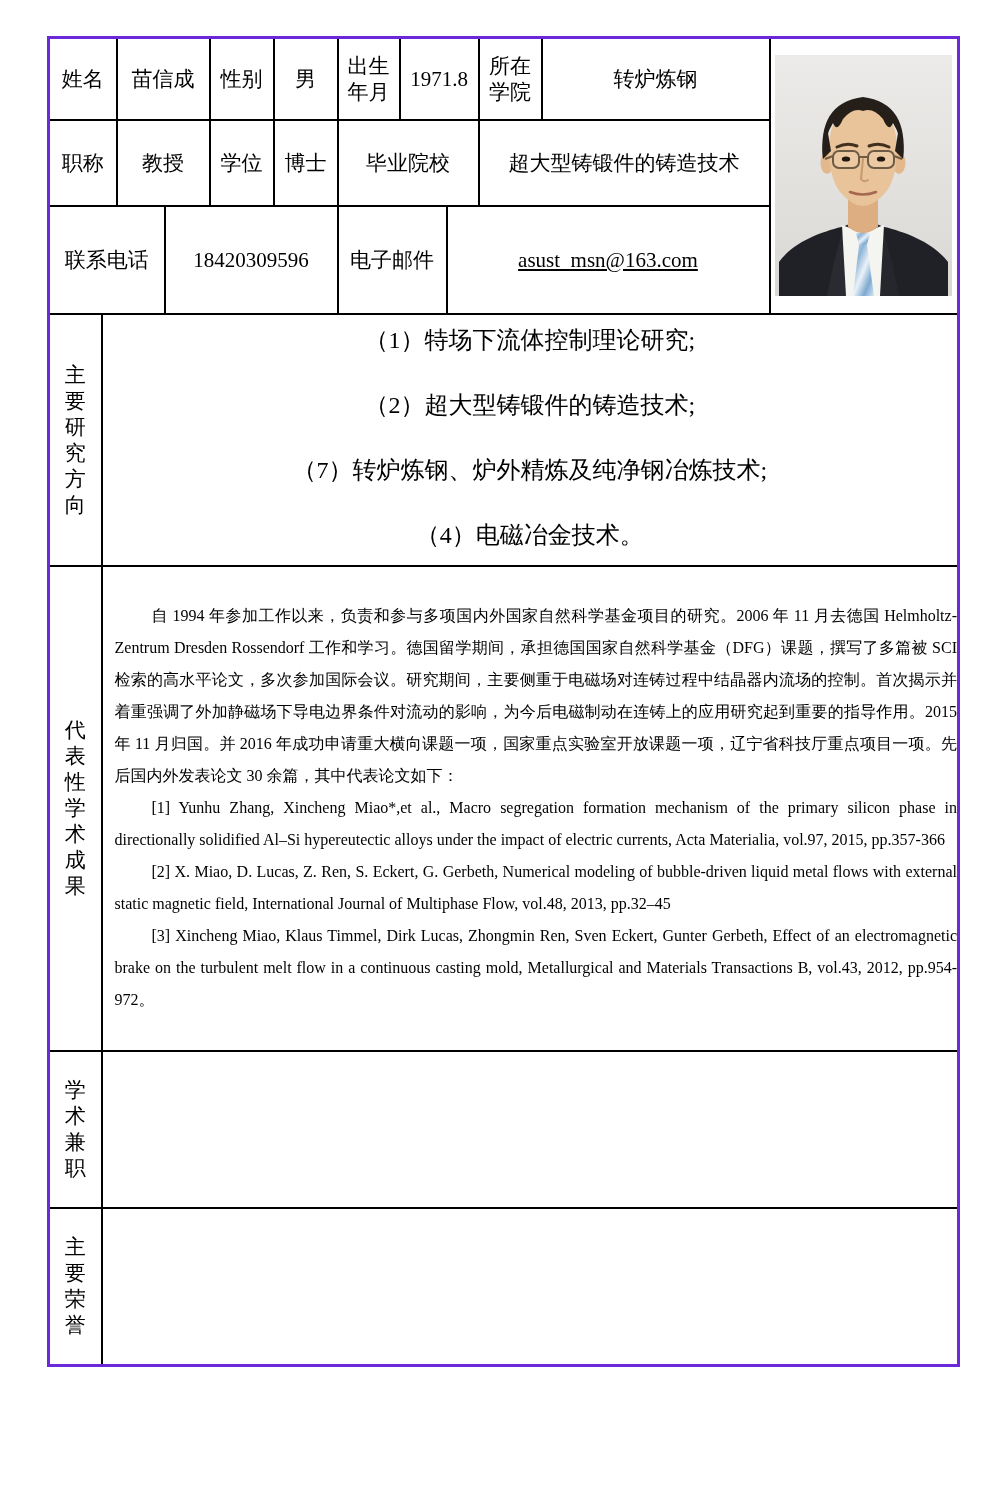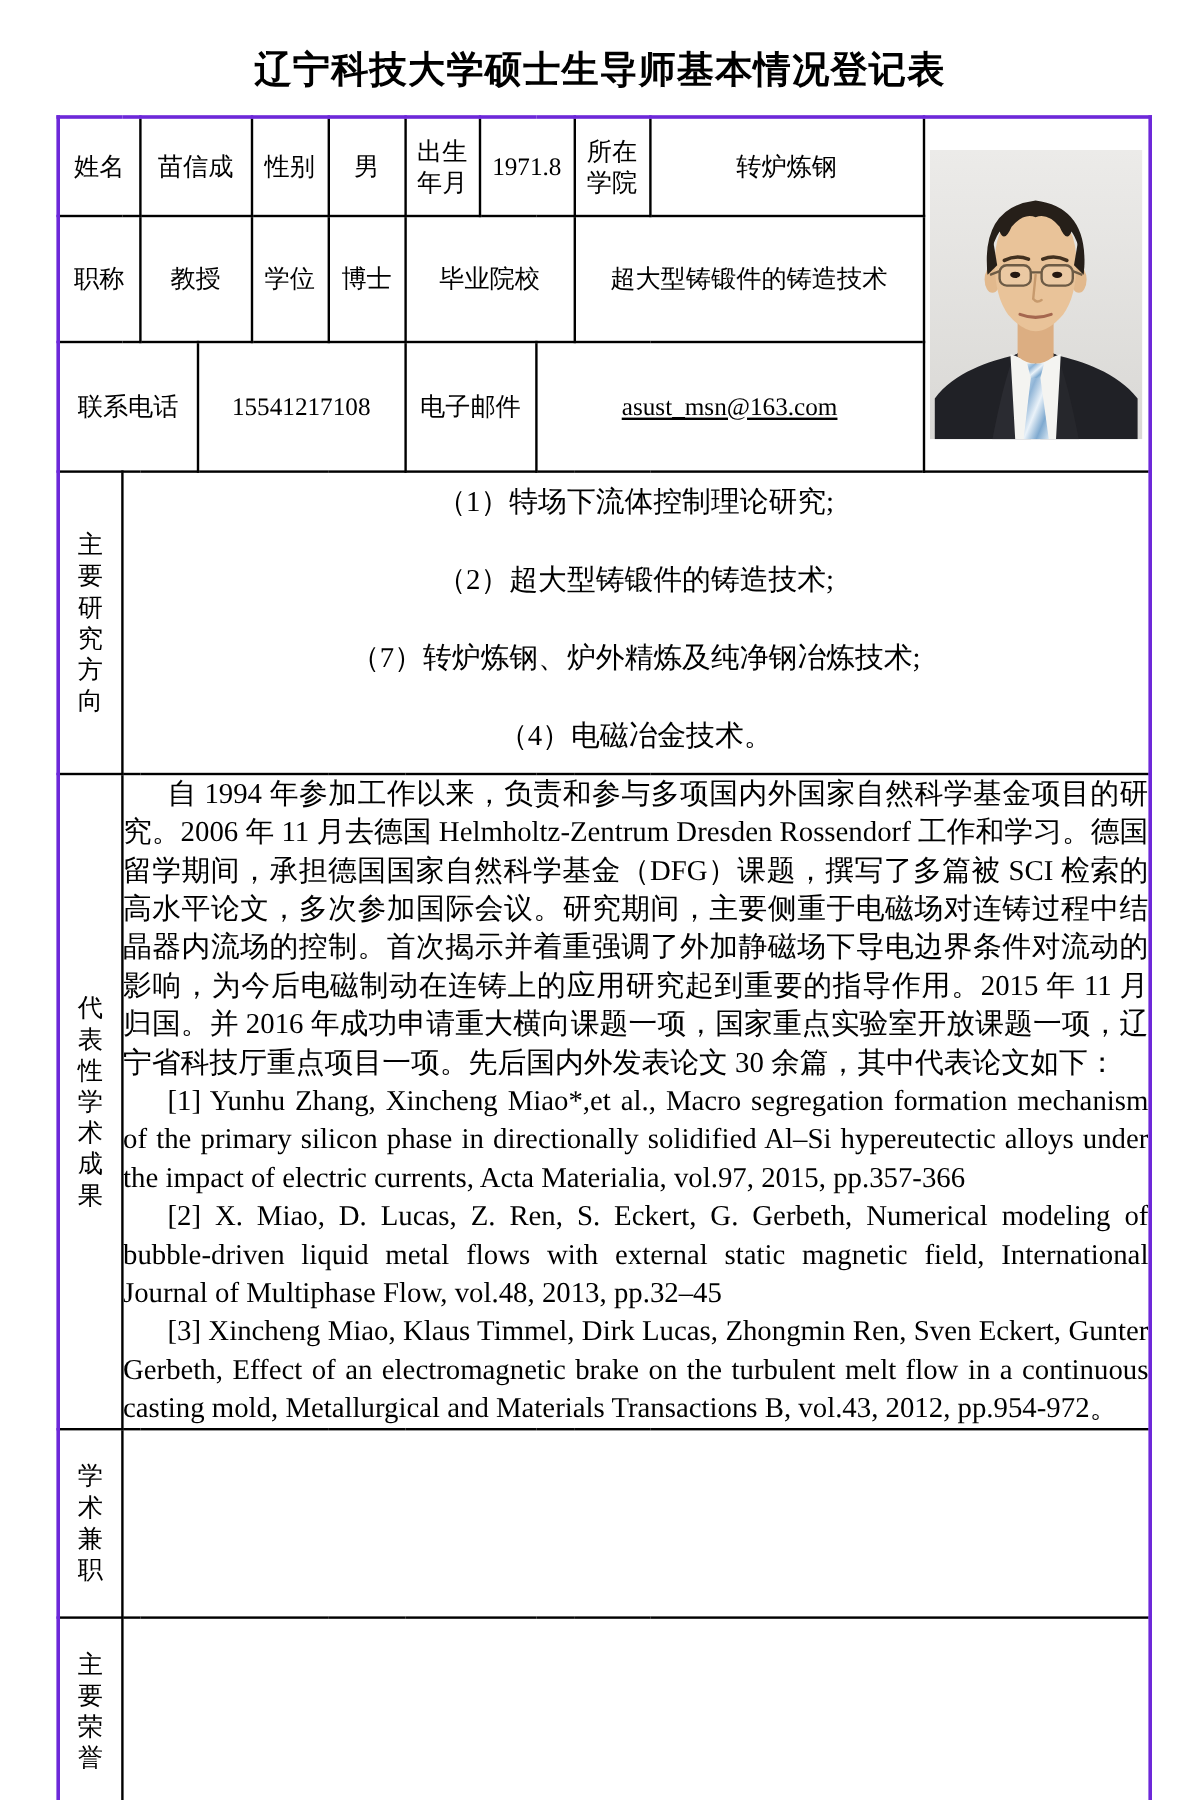--- a/index.html
+++ b/index.html
@@ -38,37 +38,37 @@
   .wrap2 { white-space:pre-line; line-height:28px; }
   .email-link { text-decoration:underline; }
   
   td.research-cell { text-align:left; vertical-align:middle; padding:10px 10px 10px 17px; }
   td.research-cell p { margin:0 0 41px 0; font-size:24px; line-height:24px; }
   td.research-cell p:last-child { margin-bottom:4px; }
   
   td.ach-cell { text-align:left; vertical-align:top; padding:7px 12px 4px 11px; }
   td.ach-cell p {
     margin:0;
-    font-size:24px;
+    font-size:16px;
     line-height:32px;
     text-align:justify;
     text-indent:37px;
+    padding-left:12px;
   }
   
   td.empty-cell { background:#fff; }
   
   td.photo-cell { vertical-align:middle; }
   .photo-frame { width:177px; height:241px; margin:6px auto 6px auto; display:block; }
 </style>
 </head>
 <body>
 
 <div class="page">
 
-  <h1 class="doc-title">辽宁科技大学硕士生导师基本情况登记表</h1>
 
   <table class="form">
     <colgroup>
       <col style="width:53px">
         <col style="width:15px">
         <col style="width:48px">
         <col style="width:45px">
       <col style="width:64px">
         <col style="width:64px">
         <col style="width:62px">
@@ -141,32 +141,32 @@
           <ellipse cx="71" cy="104" rx="4.2" ry="2.6" fill="#241710"></ellipse>
           <ellipse cx="106" cy="104" rx="4.2" ry="2.6" fill="#241710"></ellipse>
 
           <path d="M88,104 L86,124 Q89,128 93,125" stroke="#c79a6d" stroke-width="2" fill="none" stroke-linecap="round"></path>
 
           <path d="M75,137 Q88,142 101,137" stroke="#a5674f" stroke-width="2.6" fill="none" stroke-linecap="round"></path>
         </svg>
       </td>
     </tr>
 
-    <tr style="height:105px">
+    <tr style="height:86px">
       <td colspan="2">职称</td>
       <td colspan="2">教授</td>
       <td>学位</td>
       <td>博士</td>
       <td colspan="3">毕业院校</td>
       <td colspan="2">超大型铸锻件的铸造技术</td>
     </tr>
 
     <tr style="height:108px">
       <td colspan="3">联系电话</td>
-      <td colspan="3">15541217108</td>
+      <td colspan="3">18420309596</td>
       <td colspan="2">电子邮件</td>
       <td colspan="3">
         <span class="email-link">asust_msn@163.com</span>
       </td>
     </tr>
 
     <tr style="height:252px">
       <td class="v">主
 要
 研

